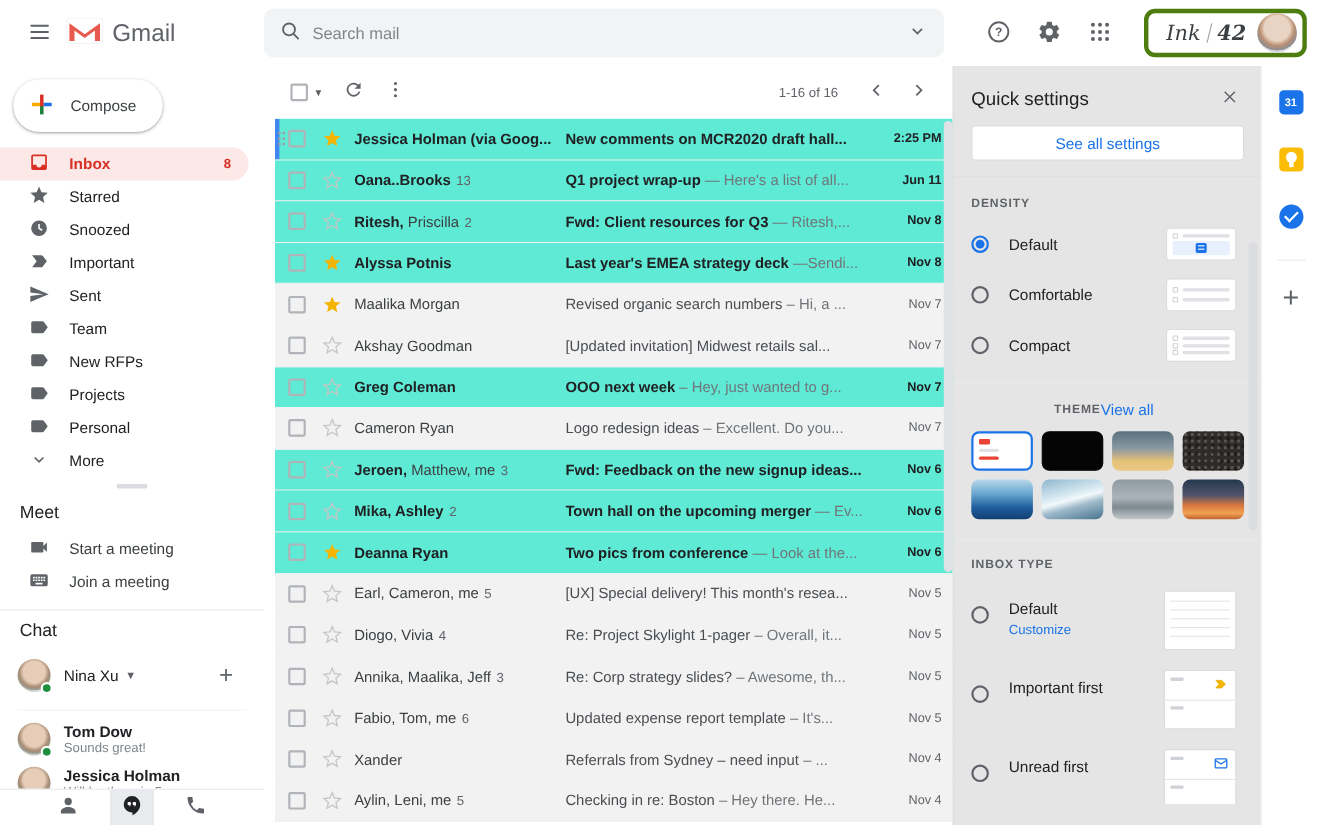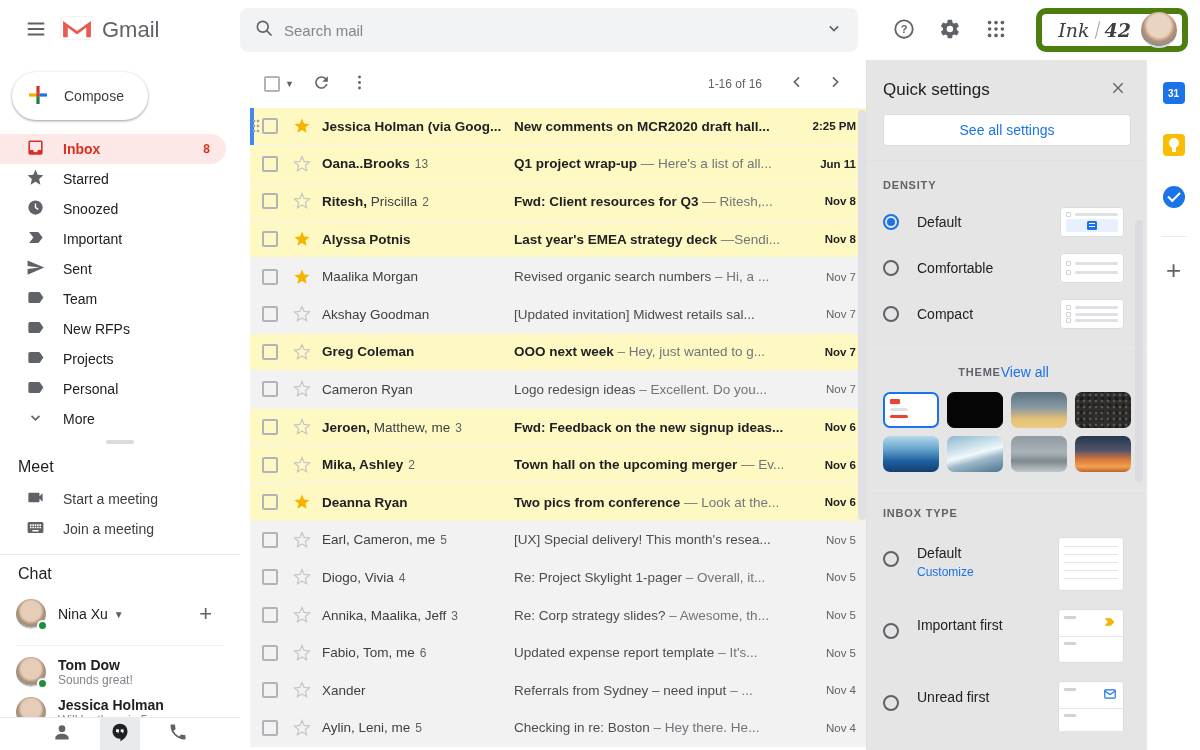--- a/index.html
+++ b/index.html
@@ -14,21 +14,21 @@
   .icon-btn svg { width:22px; height:22px; }
   .brand { display:flex; align-items:center; gap:8px; }
   .brand svg { width:34px; height:26px; }
   .brand-name { font-size:22px; color:#5f6368; }
   .search { position:absolute; left:240px; top:8px; width:618px; height:44px; background:#f1f3f4;
     border-radius:8px; display:flex; align-items:center; padding:0 14px; gap:10px; }
   .search svg { width:20px; height:20px; color:#5f6368; flex:0 0 auto;}
   .search input { flex:1; border:none; background:transparent; outline:none; font-size:15px; color:#202124; }
   .search input::placeholder { color:#80868b; }
   .h-right { position:absolute; right:12px; top:0; height:60px; display:flex; align-items:center; gap:6px; }
-  .ws-badge { display:flex; align-items:center; gap:10px; border:6px solid #4d7c0f; border-radius:10px;
+  .ws-badge { display:flex; align-items:center; gap:10px; border:4px solid #4d7c0f; border-radius:10px;
     background:#fff; height:44px; padding:4px 5px 4px 16px; margin-left:14px; }
   .ws-text { font-family:"DejaVu Serif",serif; font-style:italic; font-size:19px; color:#3c4043; display:flex; align-items:center; gap:7px;}
   .ws-sep { display:inline-block; width:1px; height:18px; background:#9aa0a6; transform:rotate(14deg); }
   .ws-num { font-weight:bold; }
   .avatar { width:36px; height:36px; border-radius:50%;
     background:radial-gradient(circle at 50% 38%, #e9d4c3 0 40%, #b98f72 55%, #8c8f94 70%, #d7dadd 71%); }
 
   
   .content { display:flex; height:690px; }
 
@@ -82,21 +82,21 @@
   .tb-caret { font-size:9px; color:#5f6368; margin:0 8px 0 3px; cursor:pointer;}
   .tb-ic { width:36px; height:36px; border-radius:50%; display:flex; align-items:center; justify-content:center; cursor:pointer;}
   .tb-ic svg { width:19px; height:19px; }
   .tb-right { margin-left:auto; display:flex; align-items:center; gap:4px; }
   .tb-range { font-size:12px; color:#5f6368; margin-right:14px; }
   .pg { width:34px; height:34px; display:flex; align-items:center; justify-content:center; cursor:pointer; }
   .pg svg { width:16px; height:16px; }
 
   .email-list { position:relative; }
   .email-row { height:37.6px; display:flex; align-items:center; border-bottom:1px solid #f1f1f1;
-    padding-left:12px; padding-right:10px; position:relative; cursor:pointer; background:#fef9c3; }
+    padding-left:12px; padding-right:10px; position:relative; cursor:pointer; background:#5eead4; }
   .email-row.read { background:#f2f2f2; }
   .email-row.current { box-shadow:inset 4px 0 0 #4285f4; }
   .drag-dots { position:absolute; left:1px; top:50%; transform:translateY(-50%); color:#9aa0a6; }
   .drag-dots svg { width:10px; height:16px; display:block; }
   .email-row .checkbox { flex:0 0 auto; margin-right:14px; }
   .star-btn { flex:0 0 auto; width:20px; height:20px; margin-right:10px; display:flex; align-items:center; justify-content:center; }
   .star-btn svg { width:18px; height:18px; }
   .from { flex:0 0 192px; min-width:0; white-space:nowrap; overflow:hidden; font-size:13.5px; }
   .fb { color:#3c4043; }
   .unread .fb { font-weight:700; color:#202124; }

